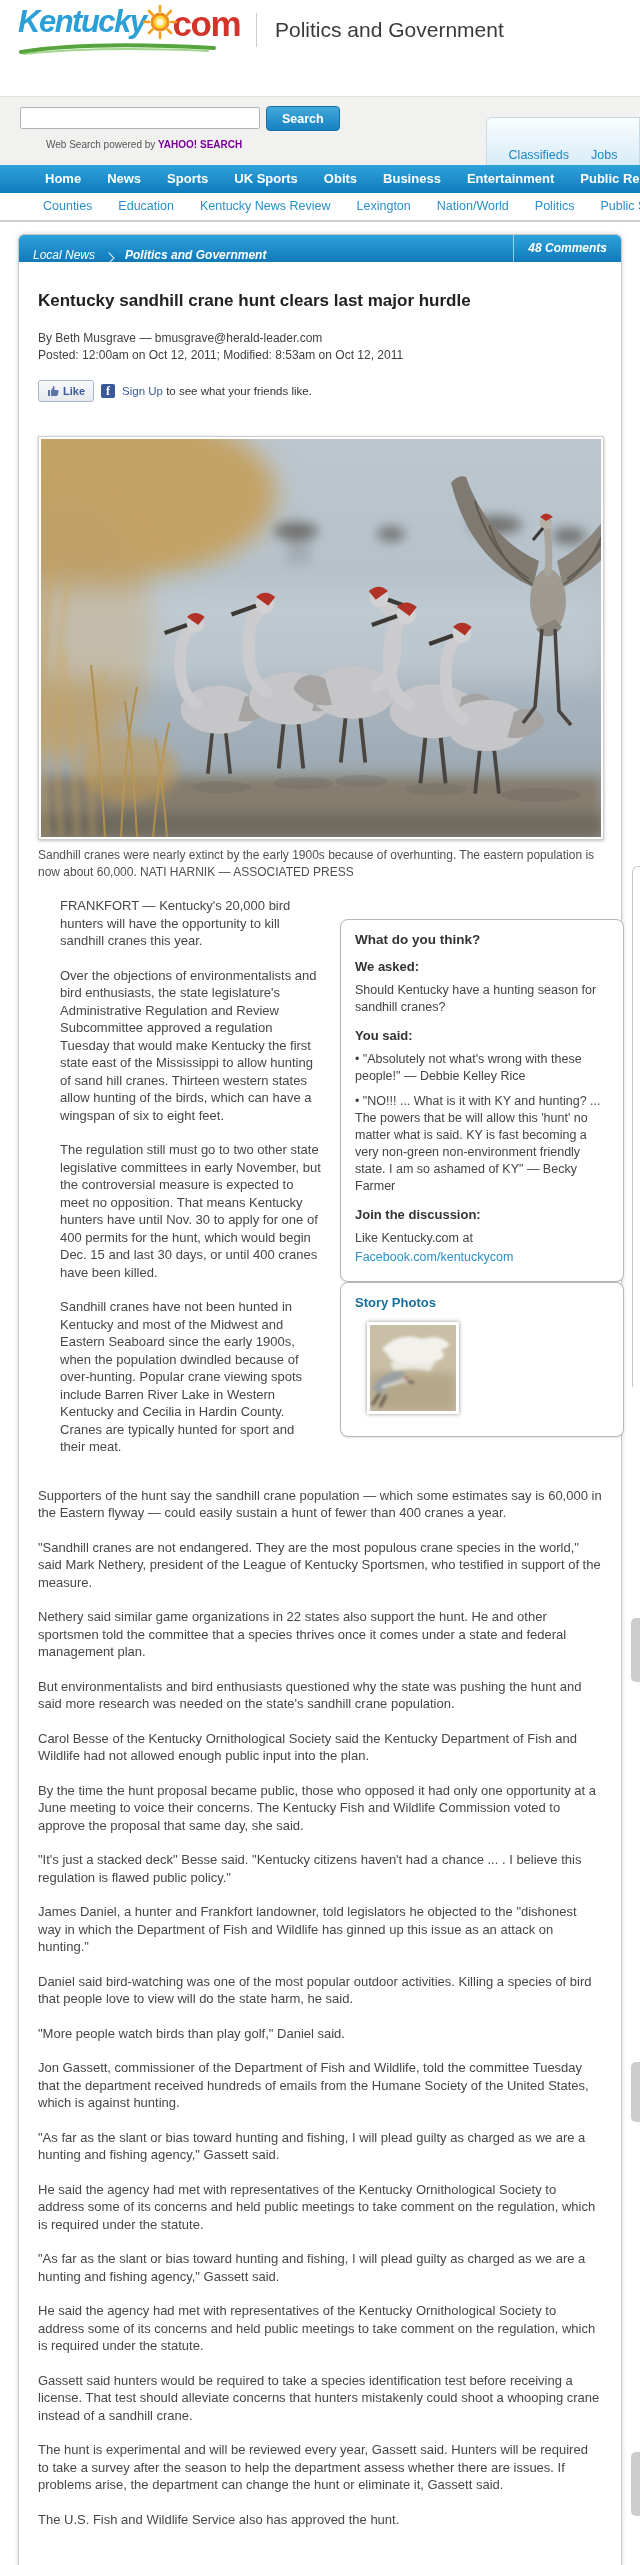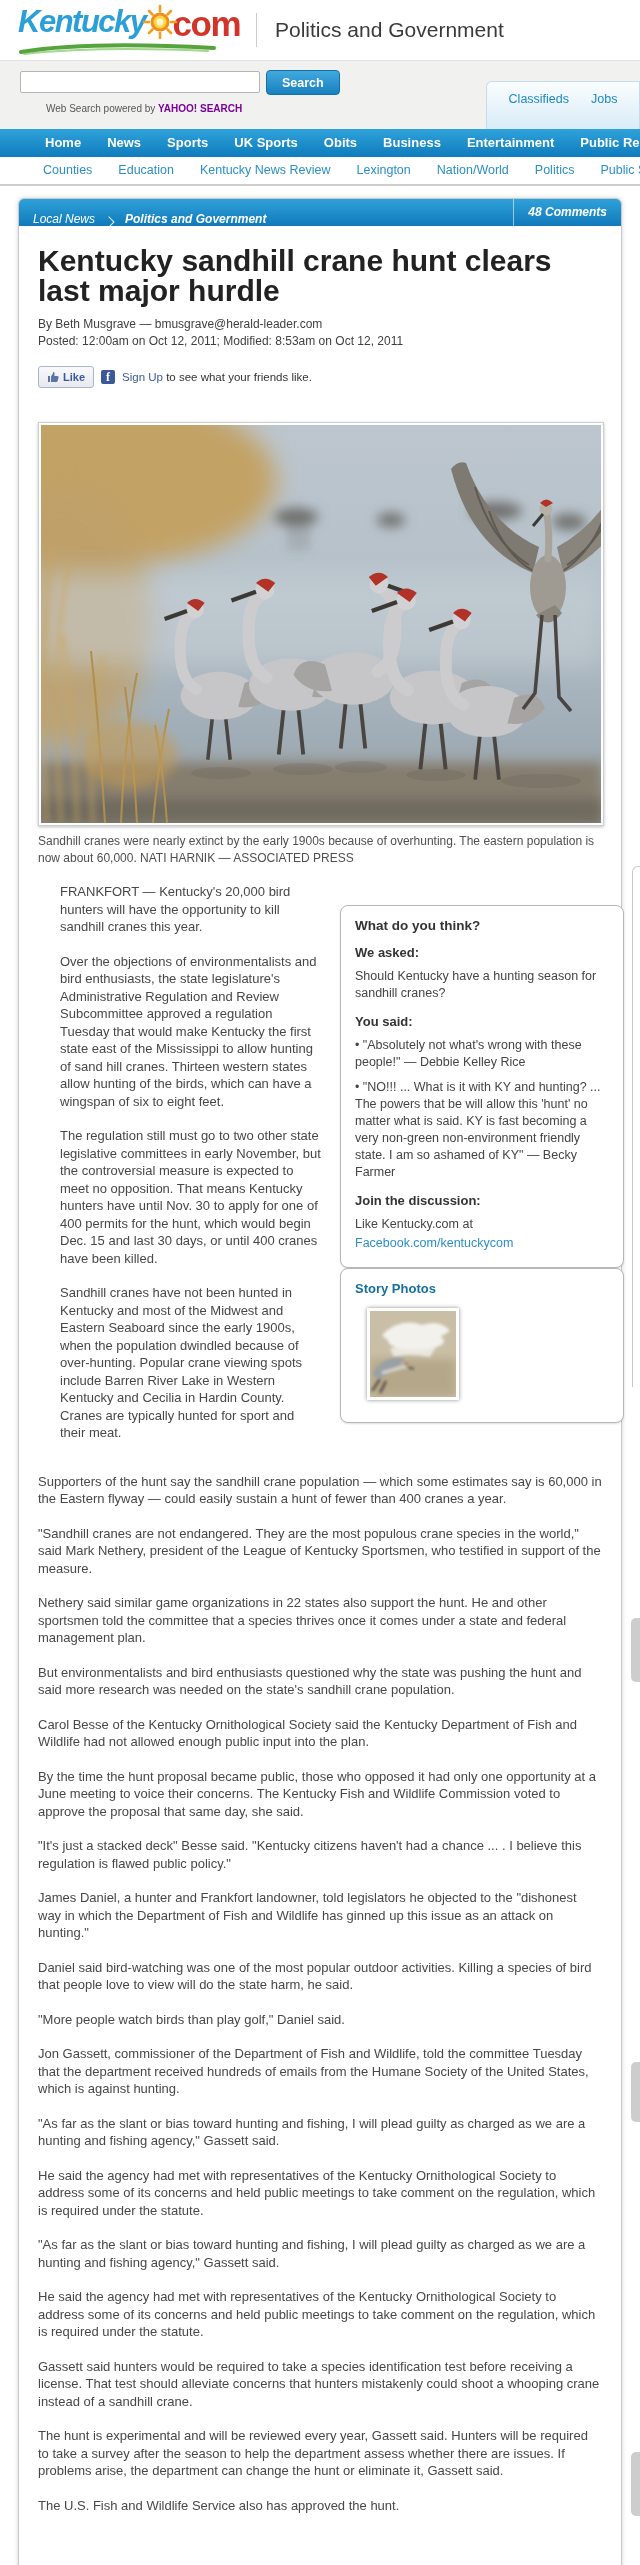--- a/index.html
+++ b/index.html
@@ -14,31 +14,31 @@
   .masthead{height:60px;display:flex;align-items:center;padding-left:18px;background:#fff;}
   .logo{position:relative;display:flex;align-items:flex-start;height:52px;cursor:pointer;}
   .logo .kword{font-size:31px;font-weight:bold;font-style:italic;letter-spacing:-1.5px;color:#2a9fd8;}
   .logo .sun{margin:0 -5px 6px -4px;position:relative;z-index:2;}
   .logo .cword{font-size:35px;font-weight:bold;letter-spacing:-1.5px;color:#d2342a;}
   .logo .swoosh{position:absolute;left:0;bottom:1px;}
   .mast-divider{width:1px;height:34px;background:#ccc;margin:0 18px 0 16px;}
   .mast-title{font-size:21px;color:#3a3a3a;}
 
   
-  .search-band{height:68px;background:#f1f1ef;border-top:1px solid #e2e2e0;position:relative;}
+  .search-band{height:68px;background:#f1f1ef;border-top:1px solid #e2e2e0;position:relative;margin-top:36px;}
   .search-input{position:absolute;left:20px;top:10px;width:226px;height:20px;border:1px solid #b5b5b5;
     border-radius:2px;padding:0 6px;font-size:12px;font-family:inherit;background:#fff;}
   .search-btn{position:absolute;left:266px;top:9px;height:25px;padding:0 15px;
     background:linear-gradient(#42a9dd,#1781c0);border:1px solid #146fa6;border-radius:4px;
     color:#fff;font-weight:bold;font-size:12.5px;font-family:inherit;cursor:pointer;}
   .powered{position:absolute;left:46px;top:42px;font-size:10px;color:#555;}
   .powered b{color:#7b0099;}
   .quick-tab{position:absolute;right:0;top:20px;width:154px;height:48px;box-sizing:border-box;
     background:linear-gradient(#fafdfe,#d8ecf7);border:1px solid #c6dbe9;border-bottom:none;
-    border-radius:6px 0 0 0;display:flex;justify-content:center;gap:22px;padding-top:10px;}
+    border-radius:6px 0 0 0;display:flex;justify-content:center;gap:22px;padding-top:30px;}
   .quick-tab a{color:#1e87c5;font-size:12.5px;}
 
   
   .mainnav{height:28px;background:linear-gradient(#2fa2da,#0f7cbd);display:flex;padding-left:32px;
     position:relative;z-index:2;white-space:nowrap;overflow:hidden;}
   .nav-item{color:#fff;font-weight:bold;font-size:13px;line-height:28px;padding:0 13px;cursor:pointer;}
   .subnav{height:27px;background:#fff;border-bottom:2px solid #cdcdcd;display:flex;padding-left:30px;
     position:relative;white-space:nowrap;overflow:hidden;}
   .subnav-item{color:#2b8fc7;font-size:12.5px;line-height:26px;padding:0 13px;cursor:pointer;}
 
@@ -48,21 +48,21 @@
   .crumbbar{height:27px;background:linear-gradient(#2fa2da,#1079ba);border-radius:5px 5px 0 0;
     display:flex;align-items:flex-end;color:#fff;font-size:12px;padding-left:14px;font-style:italic;}
   .crumb-section{cursor:pointer;}
   .crumb-arrow{width:7px;height:7px;border-top:1px solid rgba(255,255,255,.9);
     border-right:1px solid rgba(255,255,255,.9);transform:rotate(45deg);margin:0 12px 0 10px;}
   .crumb-page{font-weight:bold;}
   .crumb-comments{margin-left:auto;border-left:1px solid rgba(255,255,255,.55);height:27px;
     line-height:27px;padding:0 14px;font-weight:bold;color:#fff;}
 
   .inner{padding:0 19px;}
-  .headline{font-size:30px;line-height:30px;color:#222;margin:20px 0 10px;font-weight:bold;}
+  .headline{font-size:17px;line-height:38px;color:#222;margin:20px 0 10px;font-weight:bold;}
   .byline,.dateline{font-size:12px;color:#3f3f3f;line-height:17px;}
   .fb-row{display:flex;align-items:center;gap:7px;margin-top:16px;}
   .like-btn{display:inline-flex;align-items:center;gap:4px;height:20px;padding:0 8px;
     background:linear-gradient(#f8f9fb,#e7e9ee);border:1px solid #aab4cb;border-radius:3px;
     color:#3b5998;font-size:11px;font-weight:bold;cursor:pointer;}
   .fb-f{width:14px;height:14px;background:#3b5998;border-radius:2px;color:#fff;font-weight:bold;
     font-size:12px;line-height:15px;text-align:center;font-family:"Liberation Serif",serif;}
   .fb-text{font-size:11.5px;color:#333;}
   .fb-text a{color:#3b5998;}
 

